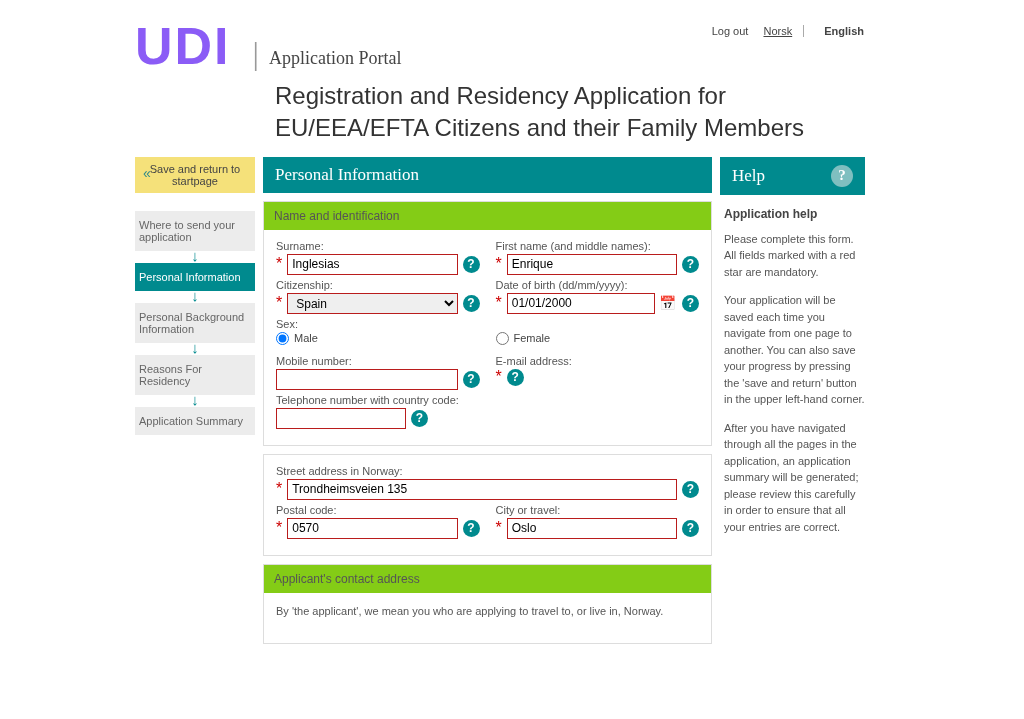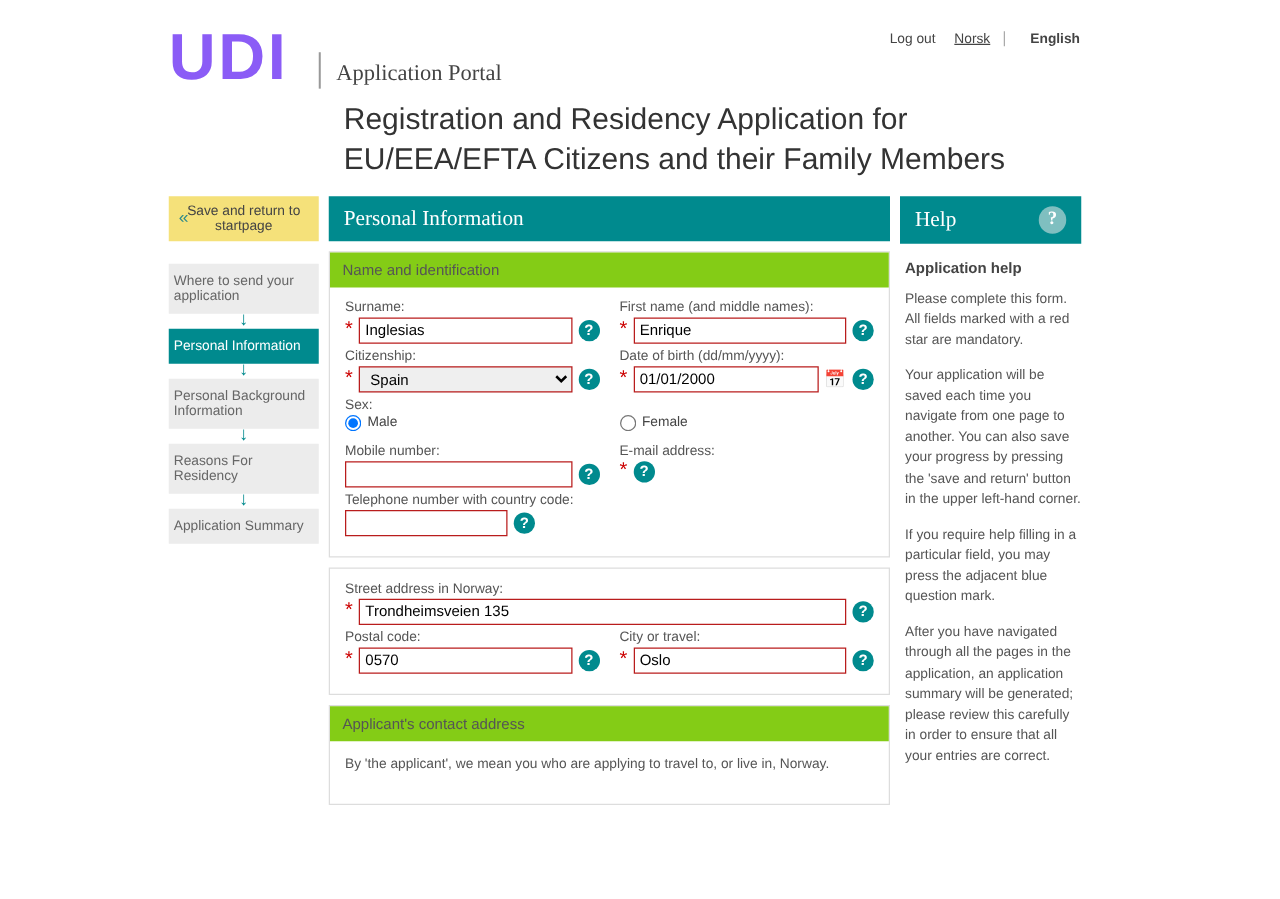--- a/index.html
+++ b/index.html
@@ -220,21 +220,20 @@
 
         <div class="help-col">
           <div class="section-title">
             <span>Help</span>
             <span class="help-circle">?</span>
           </div>
           <div class="help-body">
             <h4>Application help</h4>
             <p>Please complete this form. All fields marked with a red star are mandatory.</p>
             <p>Your application will be saved each time you navigate from one page to another. You can also save your progress by pressing the 'save and return' button in the upper left-hand corner.</p>
-            <p>If you require help filling in a particular field, you may press the adjacent blue question mark.</p>
             <p>After you have navigated through all the pages in the application, an application summary will be generated; please review this carefully in order to ensure that all your entries are correct.</p>
           </div>
         </div>
       </div>
 
     </div>
   </div>
 </div>
 </div>
 

